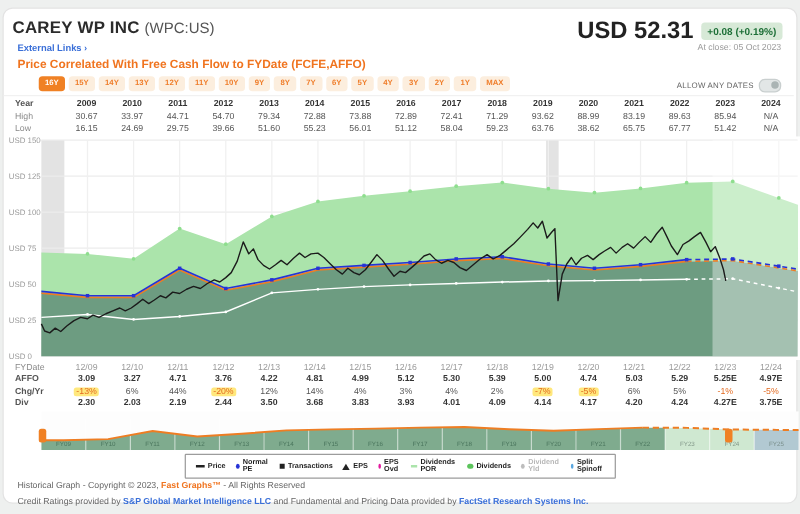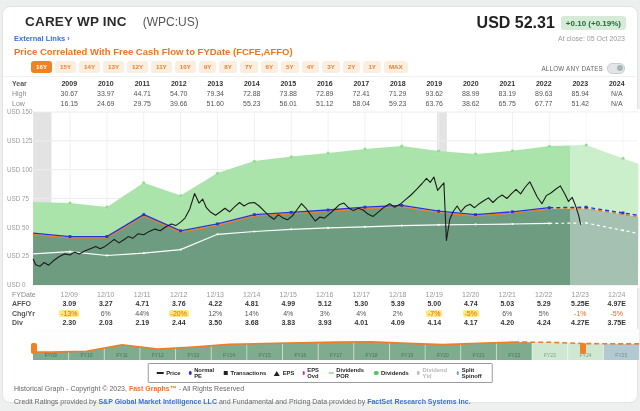--- a/index.html
+++ b/index.html
@@ -1,25 +1,25 @@
 <!DOCTYPE html>
 <html><head>
 <meta charset="utf-8">
 <style>
   html,body{margin:0;padding:0;width:640px;height:411px;overflow:hidden;
     font-family:"Liberation Sans",sans-serif;background:#eef0ef;-webkit-font-smoothing:antialiased;}
   #card{position:absolute;left:2px;right:2px;top:6px;bottom:8px;background:#fff;
     border:1px solid #e3e3e3;border-radius:8px;}
   .abs{position:absolute;}
   
-  #title-row{left:22px;top:7px;display:flex;align-items:baseline;gap:16px;justify-content:space-between;}
+  #title-row{left:7px;top:7px;display:flex;align-items:baseline;gap:4px;justify-content:space-between;}
   #company{font-size:13.5px;font-weight:bold;color:#2b2b2b;letter-spacing:.2px;}
   #ticker{font-size:12px;color:#555;}
   #price-row{right:11px;top:7px;display:flex;align-items:center;gap:6px;}
-  #price{font-size:16px;font-weight:bold;color:#222;}
+  #price{font-size:19px;font-weight:bold;color:#222;}
   #badge{font-size:8px;font-weight:bold;color:#1d6f37;background:#d7e9d7;border-radius:3px;padding:2.5px 5px;}
   #external{left:11px;top:27px;font-size:7.5px;color:#3a6fd8;font-weight:bold;cursor:pointer;}
   #external .chev{font-size:7.5px;margin-left:2px;}
   #at-close{right:12px;top:28px;font-size:7px;color:#9b9b9b;}
   #subtitle{left:11px;top:39px;font-size:9.5px;font-weight:bold;color:#f0741f;}
   
   #ranges{left:28px;top:54px;display:flex;gap:3px;}
   .rbtn{font-size:6.2px;font-weight:bold;color:#ef7d2a;background:#fceede;border-radius:3px;
     padding:0 5px;height:12px;line-height:12px;cursor:pointer;}
   .rbtn.sel{background:#f08124;color:#fff;}
@@ -65,21 +65,21 @@
 </head>
 <body>
 
 <div id="card">
   <div id="title-row" class="abs">
     <span id="company">CAREY WP INC</span>
     <span id="ticker">(WPC:US)</span>
   </div>
   <div id="price-row" class="abs">
     <span id="price">USD 52.31</span>
-    <span id="badge">+0.10 (+0.19%)</span>
+    <span id="badge">+0.08 (+0.19%)</span>
   </div>
   <div id="external" class="abs">
     <span>External Links</span><span class="chev">›</span>
   </div>
   <div id="at-close" class="abs">At close: 05 Oct 2023</div>
   <div id="subtitle" class="abs">Price Correlated With Free Cash Flow to FYDate (FCFE,AFFO)</div>
 
   <div id="ranges" class="abs">
       <div class="rbtn sel">16Y</div>
       <div class="rbtn">15Y</div>

